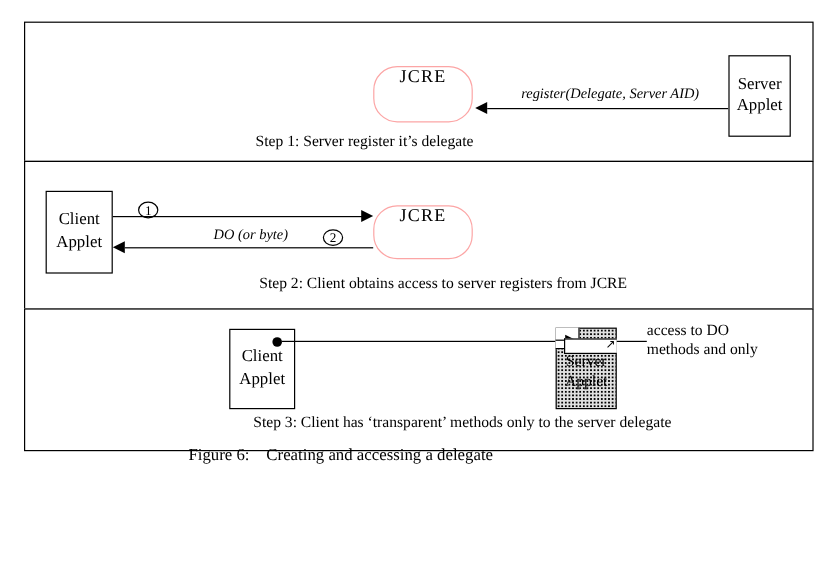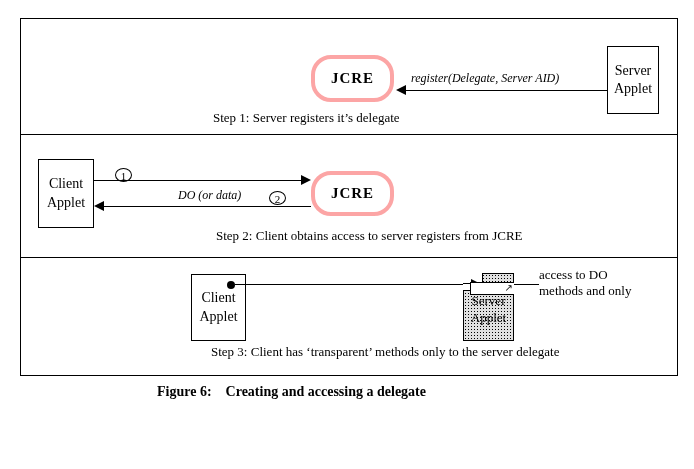--- a/index.html
+++ b/index.html
@@ -8,23 +8,23 @@
     font-family:"Liberation Serif", serif;color:#000;overflow:hidden;
   }
   .panel{
     position:absolute;left:20px;width:658px;border:1px solid #000;
     background:#fff;box-sizing:border-box;
   }
   #panel1{top:18px;height:117px;}
   #panel2{top:134px;height:124px;}
   #panel3{top:257px;height:119px;}
   .stadium{
-    position:absolute;border:4px solid #fca5a5;border-radius:20px;
-    display:flex;align-items:center;justify-content:center;
-    font-size:15px;letter-spacing:1px;background:#fff;box-sizing:border-box;font-weight:bold;
+    position:absolute;border:1px solid #fca5a5;border-radius:20px;
+    display:flex;justify-content:center;
+    font-size:15px;letter-spacing:1px;background:#fff;box-sizing:border-box;
   }
   .rectbox{
     position:absolute;border:1px solid #000;background:#fff;box-sizing:border-box;
     display:flex;align-items:center;justify-content:center;text-align:center;
     font-size:14px;line-height:1.3;
   }
   .hline{position:absolute;height:1px;background:#000;}
   .arr-left{position:absolute;width:0;height:0;
     border-top:5px solid transparent;border-bottom:5px solid transparent;
     border-right:10px solid #000;}
@@ -56,60 +56,60 @@
   .delegate-bar{
     position:absolute;left:6px;right:-1px;top:8px;height:13px;background:#fff;
     border:1px solid #000;border-right:none;box-sizing:border-box;
   }
   .delegate-arrow-glyph{
     position:absolute;right:1px;top:-1px;font-size:10px;line-height:12px;
     font-family:"DejaVu Sans", sans-serif;
   }
   .pre{white-space:pre-line;}
   .fig-caption{
-    position:absolute;left:157px;top:384px;font-size:14px;font-weight:bold;white-space:nowrap;
+    position:absolute;left:157px;top:372px;font-size:14px;font-weight:normal;white-space:nowrap;
   }
   .fig-caption .gap{display:inline-block;width:14px;}
 </style>
 </head>
 <body>
 
 <div class="panel" id="panel1">
   <div class="stadium" style="left:290px;top:36px;width:83px;height:47px;">
     <span>JCRE</span>
   </div>
 
   <div class="arr-left" style="left:375px;top:66px;"></div>
   <div class="hline" style="left:385px;top:71px;width:201px;"></div>
 
-  <div class="msg" style="left:390px;top:52px;width:195px;text-align:left;">register(Delegate, Server AID)</div>
+  <div class="msg" style="left:390px;top:52px;width:195px;text-align:center;">register(Delegate, Server AID)</div>
 
   <div class="rectbox" style="left:586px;top:27px;width:52px;height:68px;">
     <span>Server Applet</span>
   </div>
 
-  <div class="caption" style="left:192px;top:91px;">Step 1: Server registers it’s delegate</div>
+  <div class="caption" style="left:192px;top:91px;">Step 1: Server register it’s delegate</div>
 </div>
 
 <div class="panel" id="panel2">
   <div class="rectbox" style="left:17px;top:24px;width:56px;height:69px;">
     <span>Client Applet</span>
   </div>
 
 
   <div class="marker" style="left:94px;top:33px;">1</div>
 
   <div class="hline" style="left:73px;top:45px;width:208px;"></div>
   <div class="arr-right" style="left:280px;top:40px;"></div>
 
   <div class="stadium" style="left:290px;top:36px;width:83px;height:45px;">
     <span>JCRE</span>
   </div>
 
-  <div class="msg" style="left:157px;top:53px;">DO (or data)</div>
+  <div class="msg" style="left:157px;top:53px;">DO (or byte)</div>
 
   <div class="marker" style="left:248px;top:56px;">2</div>
 
   <div class="arr-left" style="left:73px;top:66px;"></div>
   <div class="hline" style="left:83px;top:71px;width:207px;"></div>
 
   <div class="caption" style="left:195px;top:93px;">Step 2: Client obtains access to server registers from JCRE</div>
 </div>
 
 <div class="panel" id="panel3">

